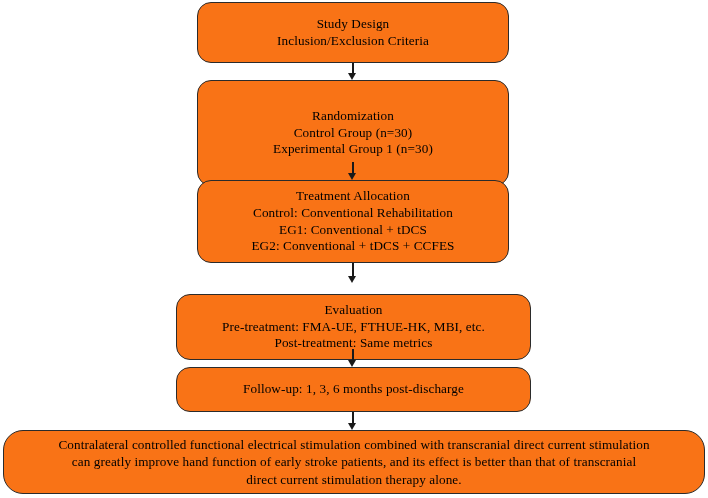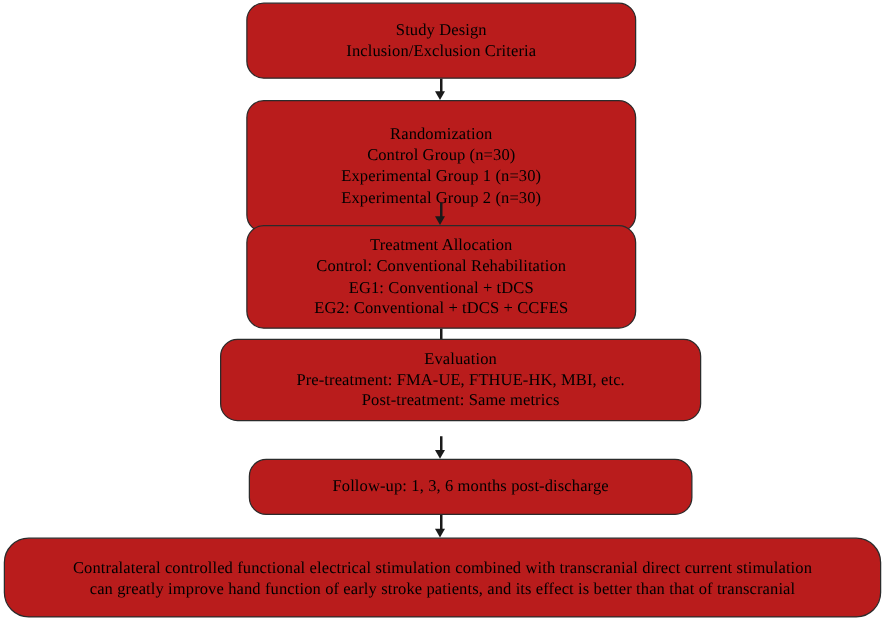--- a/index.html
+++ b/index.html
@@ -17,21 +17,21 @@
     width: 708px;
     height: 498px;
     background: #ffffff;
     overflow: hidden;
   }
   .node {
     position: absolute;
     box-sizing: border-box;
     border: 1.4px solid #2b2b2b;
     border-radius: 14px;
-    background: #b91c1c;
+    background: #f97316;
     display: flex;
     flex-direction: column;
     align-items: center;
     justify-content: center;
     text-align: center;
     line-height: 1.27;
     font-size: 13.2px;
     letter-spacing: 0.1px;
     padding: 2px 8px;
   }
@@ -59,22 +59,22 @@
     width: 0;
     height: 0;
     border-left: 4.6px solid transparent;
     border-right: 4.6px solid transparent;
     border-top: 7px solid #1a1a1a;
   }
   
   #node-design   { left: 197px; top: 2px;   width: 312px; height: 61px; }
   #node-random   { left: 197px; top: 80px;  width: 312px; height: 106px; }
   #node-alloc    { left: 197px; top: 180px; width: 312px; height: 83px; }
-  #node-eval     { left: 176px; top: 271px; width: 385px; height: 66px; }
-  #node-followup { left: 176px; top: 367px; width: 355px; height: 45px; margin-left: 23px; }
+  #node-eval     { left: 176px; top: 294px; width: 355px; height: 66px; }
+  #node-followup { left: 176px; top: 367px; width: 355px; height: 45px; }
   #node-conclusion {
     left: 3px; top: 430px; width: 702px; height: 64px;
     border-radius: 20px;
     line-height: 1.32;
   }
   #node-conclusion .line { white-space: nowrap; }
   
   #conn-1 { left: 346px; top: 63px;  height: 17px; }
   #conn-2 { left: 346px; top: 162px; height: 18px; }
   #conn-3 { left: 346px; top: 263px; height: 20px; }
@@ -93,21 +93,20 @@
 
   <div class="connector" id="conn-1">
     <span class="shaft" style="height:11px"></span>
     <span class="head"></span>
   </div>
 
   <div class="node" id="node-random">
     <span class="line">Randomization</span>
     <span class="line">Control Group (n=30)</span>
     <span class="line">Experimental Group 1 (n=30)</span>
-    <span class="line">Experimental Group 2 (n=30)</span>
   </div>
 
   <div class="connector" id="conn-2">
     <span class="shaft" style="height:12px"></span>
     <span class="head"></span>
   </div>
 
   <div class="node" id="node-alloc">
     <span class="line">Treatment Allocation</span>
     <span class="line">Control: Conventional Rehabilitation</span>
@@ -136,15 +135,16 @@
   </div>
 
   <div class="connector" id="conn-5">
     <span class="shaft" style="height:12px"></span>
     <span class="head"></span>
   </div>
 
   <div class="node" id="node-conclusion">
     <span class="line">Contralateral controlled functional electrical stimulation combined with transcranial direct current stimulation</span>
     <span class="line">can greatly improve hand function of early stroke patients, and its effect is better than that of transcranial</span>
+    <span class="line">direct current stimulation therapy alone.</span>
   </div>
 
 </div>
 
 </body></html>

